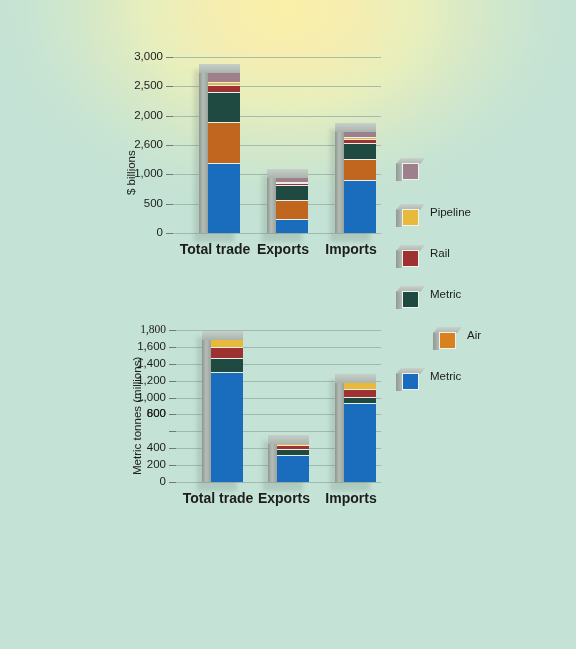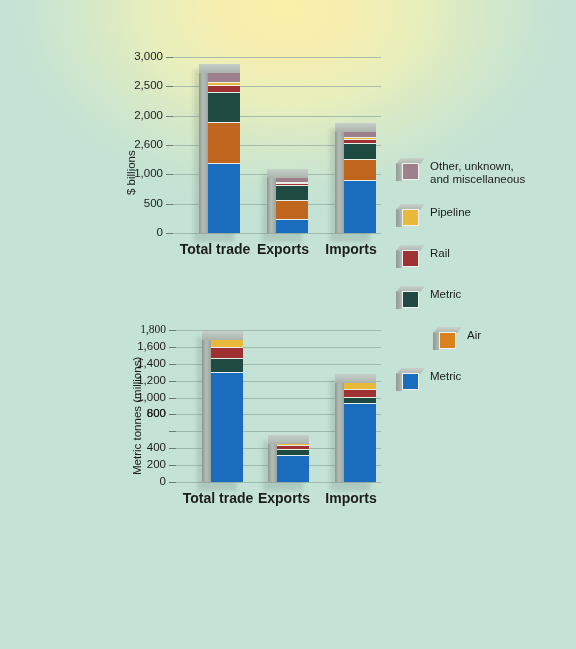--- a/index.html
+++ b/index.html
@@ -220,22 +220,20 @@
     <div class="catlabel" style="left: 309px; width: 84px; top: 190px;">Imports</div>
   </div>
 
 <div id="legend">
     <div class="legend-row" style="top: 0px;">
       <div class="swatch">
         <div class="swatch-side"></div>
         <div class="swatch-top"></div>
         <div class="swatch-face" style="background: rgb(158, 127, 140);"></div>
       </div>
-      <div class="legend-label">Other, unknown,
-and miscellaneous</div>
     </div>
     <div class="legend-row" style="top: 46px; text-decoration: underline;">
       <div class="swatch">
         <div class="swatch-side"></div>
         <div class="swatch-top"></div>
         <div class="swatch-face" style="background: rgb(232, 185, 58);"></div>
       </div>
       <div class="legend-label">Pipeline</div>
     </div>
     <div class="legend-row" style="top: 87px;">

